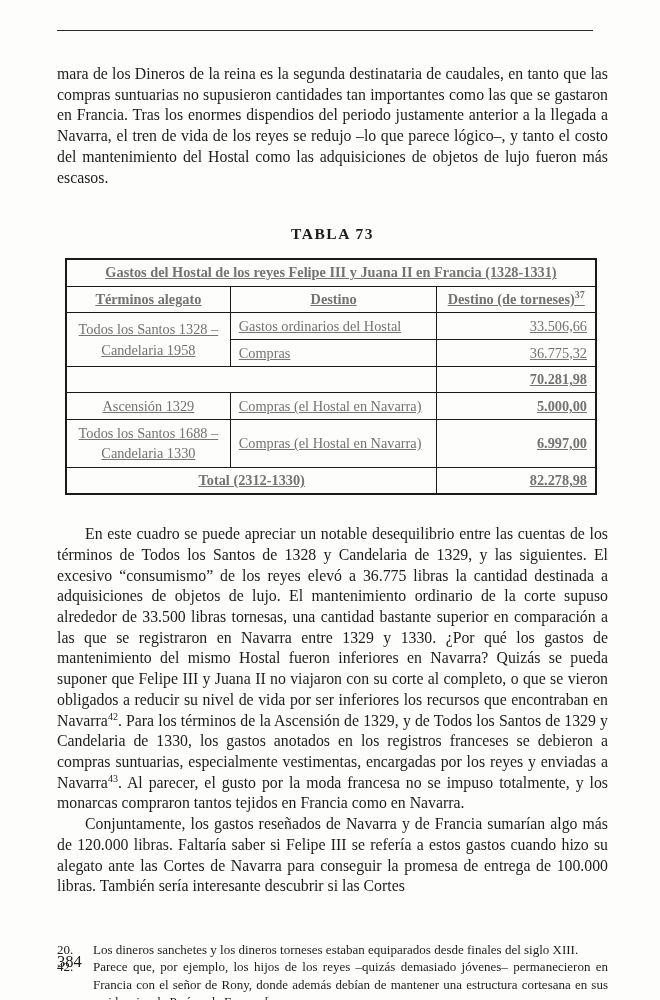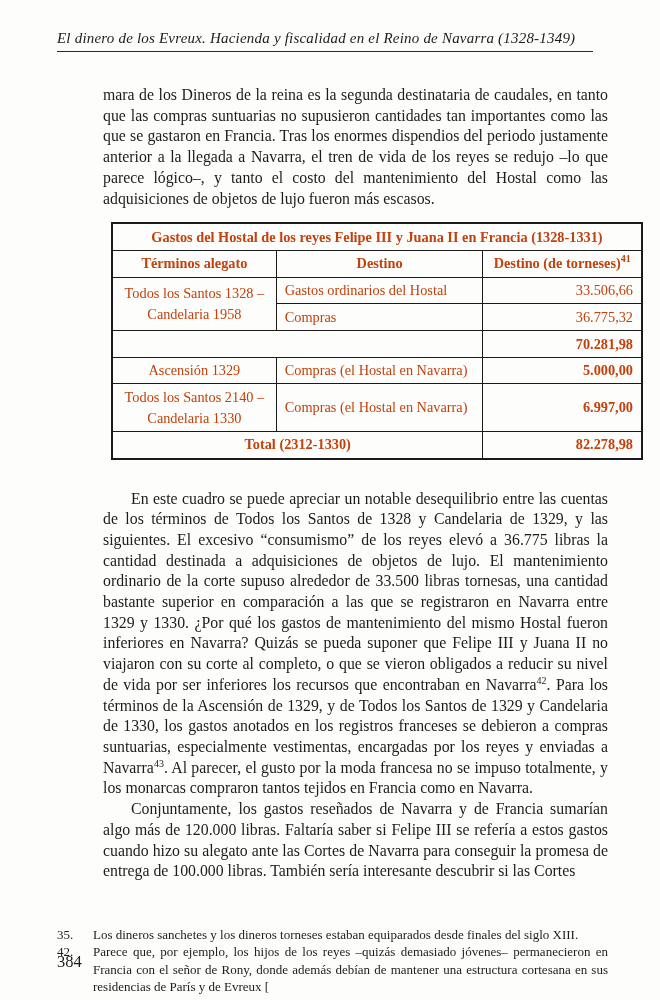--- a/index.html
+++ b/index.html
@@ -27,21 +27,20 @@
   }
   .head-rule {
     border: none;
     border-top: 1.6px solid #2b2b2b;
     margin: 0 15px 0 0;
   }
   .body-text {
     font-size: 15.8px;
     line-height: 20.7px;
     text-align: justify;
-    margin-left: 46px;
   }
   .para { margin: 0; }
   .para.first { margin-top: 33px; }
   .para.indent { text-indent: 28px; font-family: Liberation Serif, serif; }
   sup.fnref {
     font-size: 10px;
     line-height: 0;
     vertical-align: super;
   }
   .table-caption {
@@ -49,23 +48,24 @@
     text-align: center;
     font-weight: bold;
     font-size: 15.5px;
     letter-spacing: 1.5px;
   }
   table.expense {
     border-collapse: collapse;
     margin: 13px 0 0 8px;
     width: 532px;
     font-size: 14.3px;
-    color: #c2410c;
+    color: #737373;
     border: 2px solid #1a1a1a;
     table-layout: fixed;
+    text-decoration: underline;
   }
   table.expense td {
     border: 1px solid #1a1a1a;
     padding: 2.5px 8px;
     vertical-align: middle;
   }
   .col-term  { width: 31%; }
   .col-dest  { width: 39%; }
   .col-value { width: 30%; }
   td.center { text-align: center; }
@@ -90,82 +90,82 @@
     left: 57px;
     bottom: 28px;
     font-size: 16.5px;
   }
 </style>
 </head>
 <body>
 
 <div class="page">
 
-  <div class="running-head">El dinero de los Evreux. Hacienda y fiscalidad en el Reino de Navarra (1328-1349)</div>
   <hr class="head-rule">
 
   <div class="body-text">
 
     <p class="para first">mara de los Dineros de la reina es la segunda destinataria de caudales, en tanto que las compras suntuarias no supusieron cantidades tan importantes como las que se gastaron en Francia. Tras los enormes dispendios del periodo justamente anterior a la llegada a Navarra, el tren de vida de los reyes se redujo –lo que parece lógico–, y tanto el costo del mantenimiento del Hostal como las adquisiciones de objetos de lujo fueron más escasos.</p>
 
+    <div class="table-caption">TABLA 73</div>
 
     <table class="expense">
       <colgroup>
         <col class="col-term">
           <col class="col-dest">
           <col class="col-value">
       </colgroup>
       <tbody>
         <tr>
           <td colspan="3" class="center bold">Gastos del Hostal de los reyes Felipe III y Juana II en Francia (1328-1331)</td>
         </tr>
         <tr>
           <td class="center bold">Términos alegato</td>
           <td class="center bold">Destino</td>
-          <td class="center bold"><span>Destino (de torneses)</span><sup class="fnref">41</sup></td>
+          <td class="center bold"><span>Destino (de torneses)</span><sup class="fnref">37</sup></td>
         </tr>
         <tr>
           <td rowspan="2" class="center">Todos los Santos 1328 – Candelaria 1958</td>
           <td>Gastos ordinarios del Hostal</td>
           <td class="value">33.506,66</td>
         </tr>
         <tr>
           <td>Compras</td>
           <td class="value">36.775,32</td>
         </tr>
         <tr>
           <td colspan="2" class="subtotal-spacer"></td>
           <td class="value bold">70.281,98</td>
         </tr>
         <tr>
           <td class="center">Ascensión 1329</td>
           <td>Compras (el Hostal en Navarra)</td>
           <td class="value bold">5.000,00</td>
         </tr>
         <tr>
-          <td class="center">Todos los Santos 2140 – Candelaria 1330</td>
+          <td class="center">Todos los Santos 1688 – Candelaria 1330</td>
           <td>Compras (el Hostal en Navarra)</td>
           <td class="value bold">6.997,00</td>
         </tr>
         <tr>
           <td colspan="2" class="center bold">Total (2312-1330)</td>
           <td class="value bold">82.278,98</td>
         </tr>
       </tbody>
     </table>
 
     <p class="para indent" style="margin-top:29px;"><span>En este cuadro se puede apreciar un notable desequilibrio entre las cuentas de los términos de Todos los Santos de 1328 y Candelaria de 1329, y las siguientes. El excesivo “consumismo” de los reyes elevó a 36.775 libras la cantidad destinada a adquisiciones de objetos de lujo. El mantenimiento ordinario de la corte supuso alrededor de 33.500 libras tornesas, una cantidad bastante superior en comparación a las que se registraron en Navarra entre 1329 y 1330. ¿Por qué los gastos de mantenimiento del mismo Hostal fueron inferiores en Navarra? Quizás se pueda suponer que Felipe III y Juana II no viajaron con su corte al completo, o que se vieron obligados a reducir su nivel de vida por ser inferiores los recursos que encontraban en Navarra</span><sup class="fnref">42</sup><span>. Para los términos de la Ascensión de 1329, y de Todos los Santos de 1329 y Candelaria de 1330, los gastos anotados en los registros franceses se debieron a compras suntuarias, especialmente vestimentas, encargadas por los reyes y enviadas a Navarra</span><sup class="fnref">43</sup><span>. Al parecer, el gusto por la moda francesa no se impuso totalmente, y los monarcas compraron tantos tejidos en Francia como en Navarra.</span></p>
 
     <p class="para indent">Conjuntamente, los gastos reseñados de Navarra y de Francia sumarían algo más de 120.000 libras. Faltaría saber si Felipe III se refería a estos gastos cuando hizo su alegato ante las Cortes de Navarra para conseguir la promesa de entrega de 100.000 libras. También sería interesante descubrir si las Cortes</p>
 
   </div>
 
   <div class="fnotes">
     <div class="fnote">
-      <span class="fnote-num">35.</span>
+      <span class="fnote-num">20.</span>
       <div class="fnote-text">Los dineros sanchetes y los dineros torneses estaban equiparados desde finales del siglo XIII.</div>
     </div>
     <div class="fnote">
       <span class="fnote-num">42.</span>
       <div class="fnote-text"><span>Parece que, por ejemplo, los hijos de los reyes –quizás demasiado jóvenes– permanecieron en Francia con el señor de Rony, donde además debían de mantener una estructura cortesana en sus residencias de París y de Evreux [</span></div>
     </div>
 
   </div>
 
   <div class="page-number">384</div>

